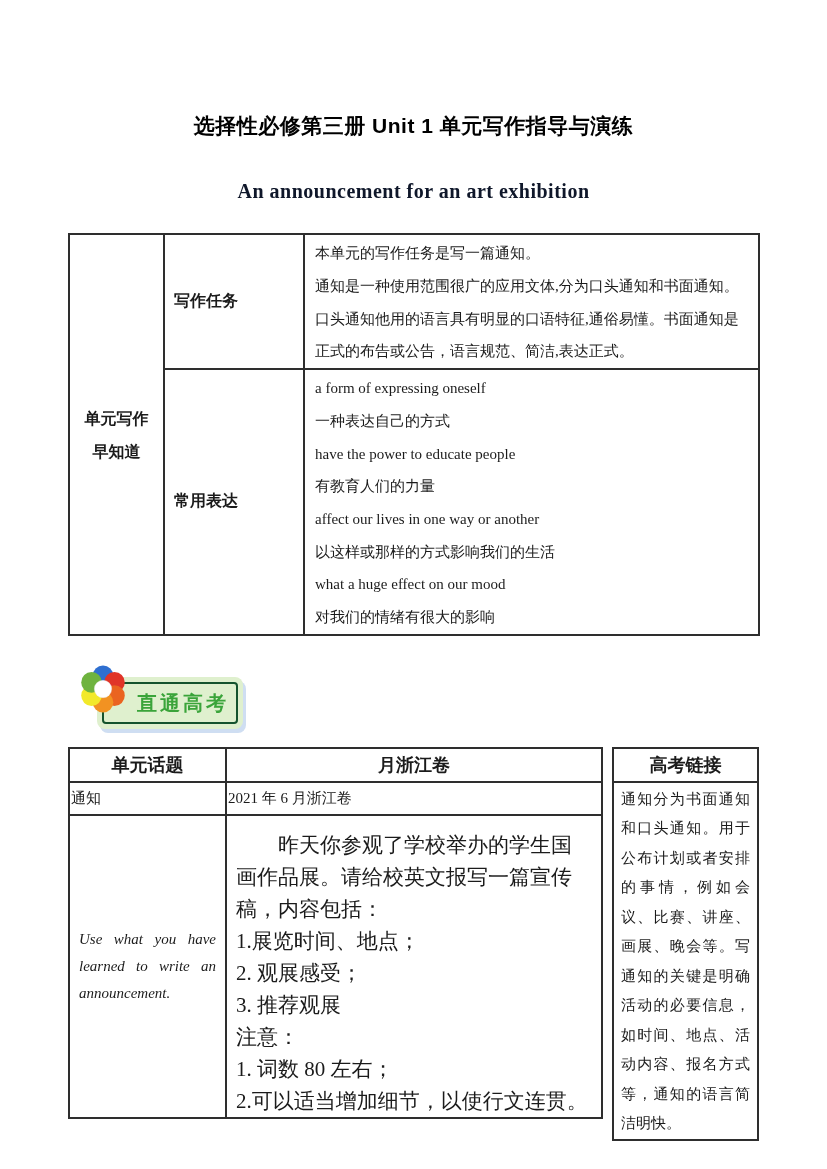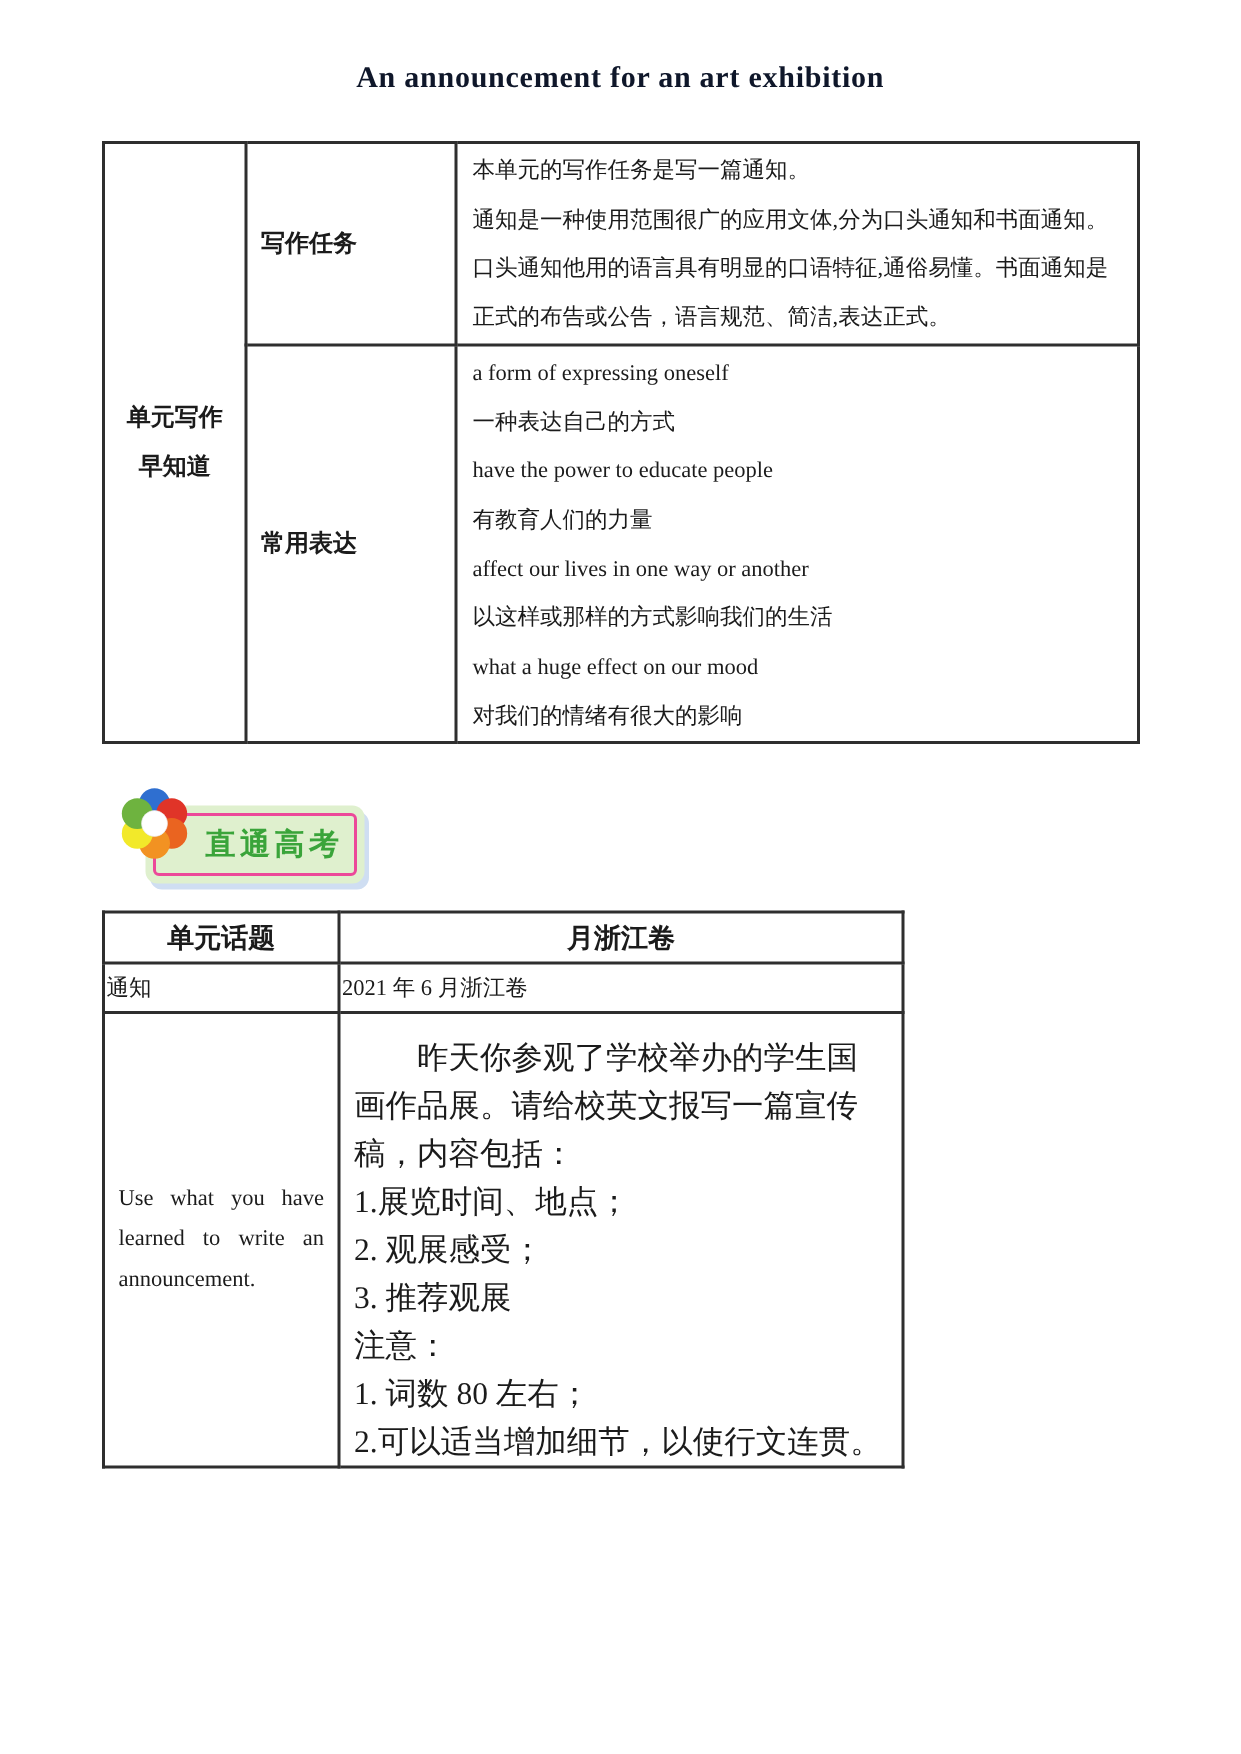--- a/index.html
+++ b/index.html
@@ -37,21 +37,21 @@
   .t1 .line  { line-height:32.7px; }
   .en { font-family:"Liberation Serif","DejaVu Serif",serif; }
 
   
   .badge-wrap { position:relative; height:76px; margin-top:25px; }
   .badge-box {
     position:absolute; left:29px; top:16px; width:146px; height:52px;
     background:#dff0ce; border-radius:8px; box-shadow:3px 4px 0 #cfdef2;
   }
   .badge-inner {
-    position:absolute; inset:5px; border:2px solid #ec4899; border-radius:4px;
+    position:absolute; inset:5px; border:2px solid #14532d; border-radius:4px;
     display:flex; align-items:center; justify-content:center;
   }
   .badge-label {
     font:bold 20px/1 "Liberation Sans","DejaVu Sans",sans-serif;
     color:#3aa43a; letter-spacing:3px; padding-left:26px;
   }
   .flower { position:absolute; left:2px; top:-5px; width:66px; height:66px; }
 
   
   .t2wrap { display:flex; margin-top:10px; align-items:flex-start; }
@@ -59,35 +59,36 @@
   table.t2r { border-collapse:collapse; width:148px; margin-left:9px; table-layout:fixed; }
   .t2l th,.t2l td,.t2r th,.t2r td { border:2px solid #2e2e2e; }
   .t2l th,.t2r th {
     height:30px; font-size:18px; font-weight:bold; text-align:center;
     font-family:"Liberation Sans","DejaVu Sans",sans-serif;
   }
   .t2l .row-mid td { height:29px; font-size:15px; }
   .t2l .row-main { height:258px; }
   .cell-task {
     padding:0 9px; font-size:15px; line-height:27px; text-align:justify;
-    vertical-align:middle; font-family:"Liberation Serif","DejaVu Serif",serif;
+    vertical-align:middle; font-family:"Liberation Serif","DejaVu Serif",serif;font-style:italic;
   }
   .cell-prompt { padding:13px 9px 0; font-size:21px; vertical-align:top; }
   .cell-prompt .intro { text-indent:2em; line-height:32px; }
   .cell-prompt .pline { line-height:32px; }
   .cell-link {
     height:287px; padding:2px 7px 0; font-size:15px; line-height:29.5px;
     text-align:justify; vertical-align:top;
   }
 </style>
 </head>
 <body>
 
 <div class="content">
 
+  <h1 class="page-title">选择性必修第三册 Unit 1 单元写作指导与演练</h1>
   <h2 class="page-subtitle">An announcement for an art exhibition</h2>
 
   <table class="t1">
     <colgroup>
         <col style="width:95px">
         <col style="width:140px">
         <col style="width:455px">
       </colgroup>
     <tbody>
         <tr style="height:132px">
@@ -157,15 +158,25 @@
           <div class="pline">2. 观展感受；</div>
           <div class="pline">3. 推荐观展</div>
           <div class="pline">注意：</div>
           <div class="pline">1. 词数 80 左右；</div>
           <div class="pline">2.可以适当增加细节，以使行文连贯。</div>
         </td>
       </tr>
     </tbody>
       </table>
 
+    <table class="t2r">
+      <tbody>
+          <tr>
+        <th>高考链接</th>
+      </tr>
+      <tr>
+        <td class="cell-link">通知分为书面通知和口头通知。用于公布计划或者安排的事情，例如会议、比赛、讲座、画展、晚会等。写通知的关键是明确活动的必要信息，如时间、地点、活动内容、报名方式等，通知的语言简洁明快。</td>
+      </tr>
+    </tbody>
+      </table>
   </div>
 
 </div>
 
 </body></html>

